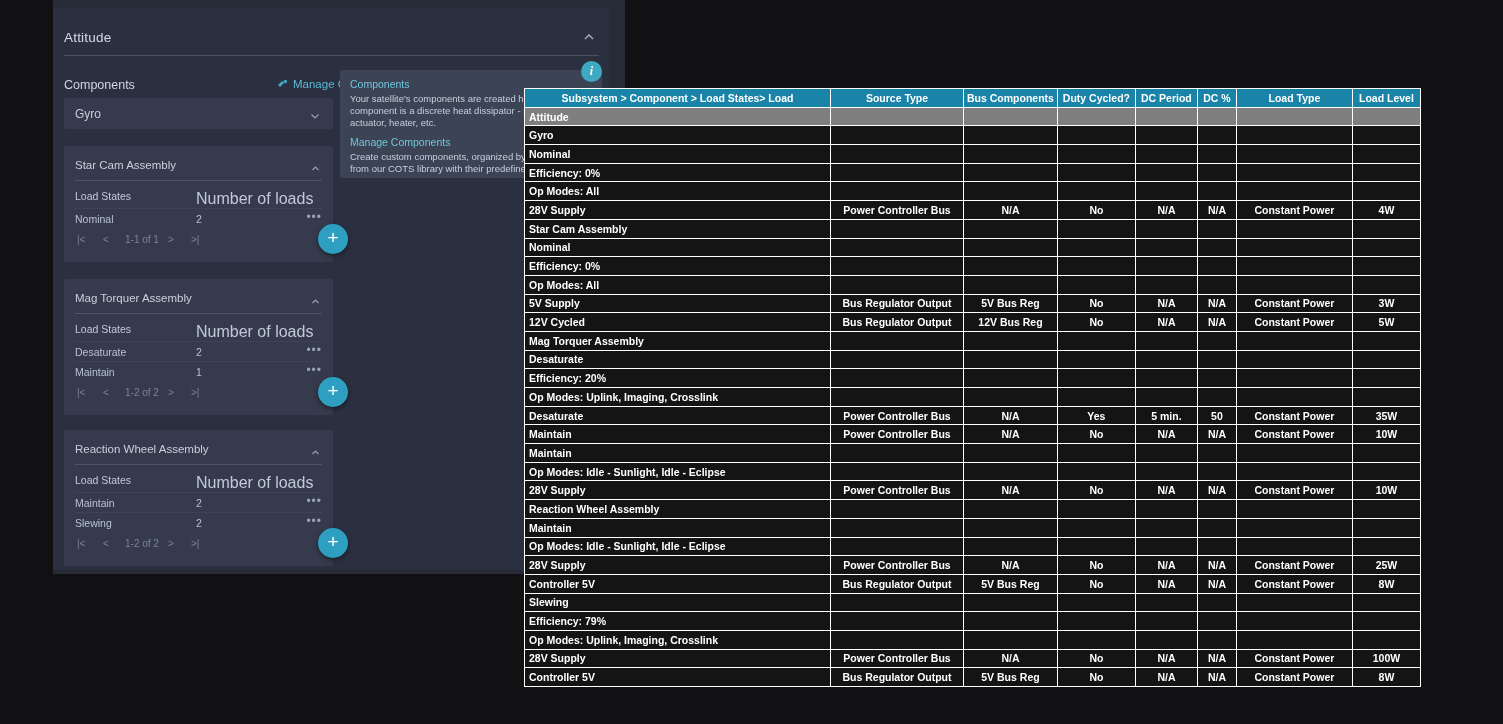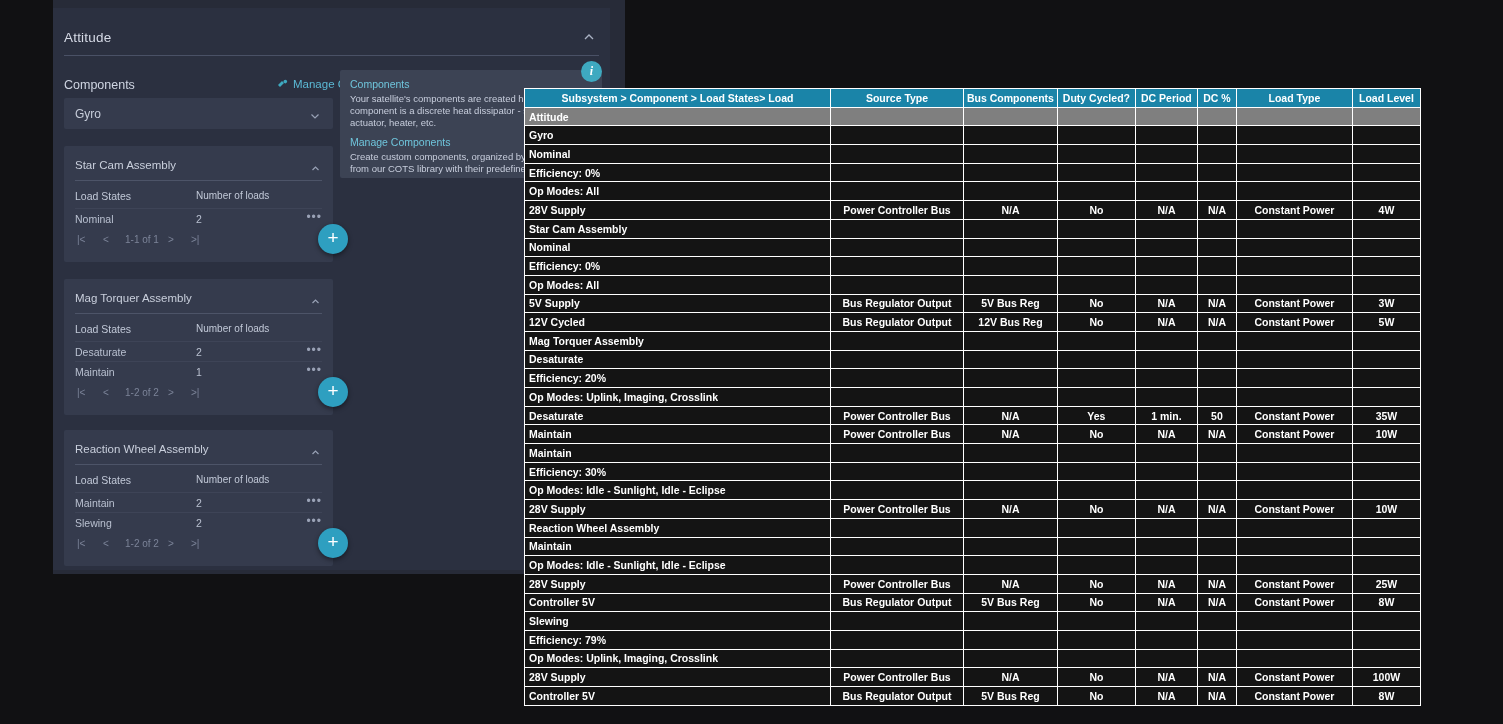--- a/index.html
+++ b/index.html
@@ -76,21 +76,21 @@
   .asm .asm-chev {
     position: absolute; right: 12px; top: 14px; width: 11px; height: 11px; color: #98a1b5;
   }
   .asm .asm-rule {
     position: absolute; left: 11px; top: 34px; width: 247px; height: 1px; background: #4d5468;
   }
   .asm .thead {
     position: absolute; left: 11px; width: 247px; height: 16px;
   }
   .asm .th1 { position:absolute; left:0; font-size: 10.5px; color: #c2c9d8; }
-  .asm .th2 { position:absolute; left:121px; font-size: 10px; color: #c2c9d8; }
+  .asm .th2 { position:absolute; left:121px; font-size: 16px; color: #c2c9d8; }
   .asm .lrow {
     position: absolute; left: 11px; width: 247px; height: 20px;
     border-top: 1px solid #3e4457;
   }
   .asm .lrow .c1 { position:absolute; left:0; top:4px; font-size: 10.5px; color: #b9c0d0; }
   .asm .lrow .c2 { position:absolute; left:121px; top:4px; font-size: 10.5px; color: #b9c0d0; }
   .asm .lrow .dots { position:absolute; right:0px; top:1px; font-size: 12px; color: #9aa2b6; letter-spacing:1px;}
   .asm .pager {
     position: absolute; left: 11px; width: 247px; height: 22px;
     color: #7b8398; font-size: 10px;
@@ -464,47 +464,37 @@
           <td class="ctr"></td>
           <td class="ctr"></td>
           <td class="ctr"></td>
           <td class="ctr"></td>
         </tr>
         <tr>
           <td class="lbl">Desaturate</td>
           <td class="ctr">Power Controller Bus</td>
           <td class="ctr">N/A</td>
           <td class="ctr">Yes</td>
-          <td class="ctr">1 min.</td>
+          <td class="ctr">5 min.</td>
           <td class="ctr">50</td>
           <td class="ctr">Constant Power</td>
           <td class="ctr">35W</td>
         </tr>
         <tr>
           <td class="lbl">Maintain</td>
           <td class="ctr">Power Controller Bus</td>
           <td class="ctr">N/A</td>
           <td class="ctr">No</td>
           <td class="ctr">N/A</td>
           <td class="ctr">N/A</td>
           <td class="ctr">Constant Power</td>
           <td class="ctr">10W</td>
         </tr>
         <tr>
           <td class="lbl">Maintain</td>
-          <td class="ctr"></td>
-          <td class="ctr"></td>
-          <td class="ctr"></td>
-          <td class="ctr"></td>
-          <td class="ctr"></td>
-          <td class="ctr"></td>
-          <td class="ctr"></td>
-        </tr>
-        <tr>
-          <td class="lbl">Efficiency: 30%</td>
           <td class="ctr"></td>
           <td class="ctr"></td>
           <td class="ctr"></td>
           <td class="ctr"></td>
           <td class="ctr"></td>
           <td class="ctr"></td>
           <td class="ctr"></td>
         </tr>
         <tr>
           <td class="lbl">Op Modes: Idle - Sunlight, Idle - Eclipse</td>

